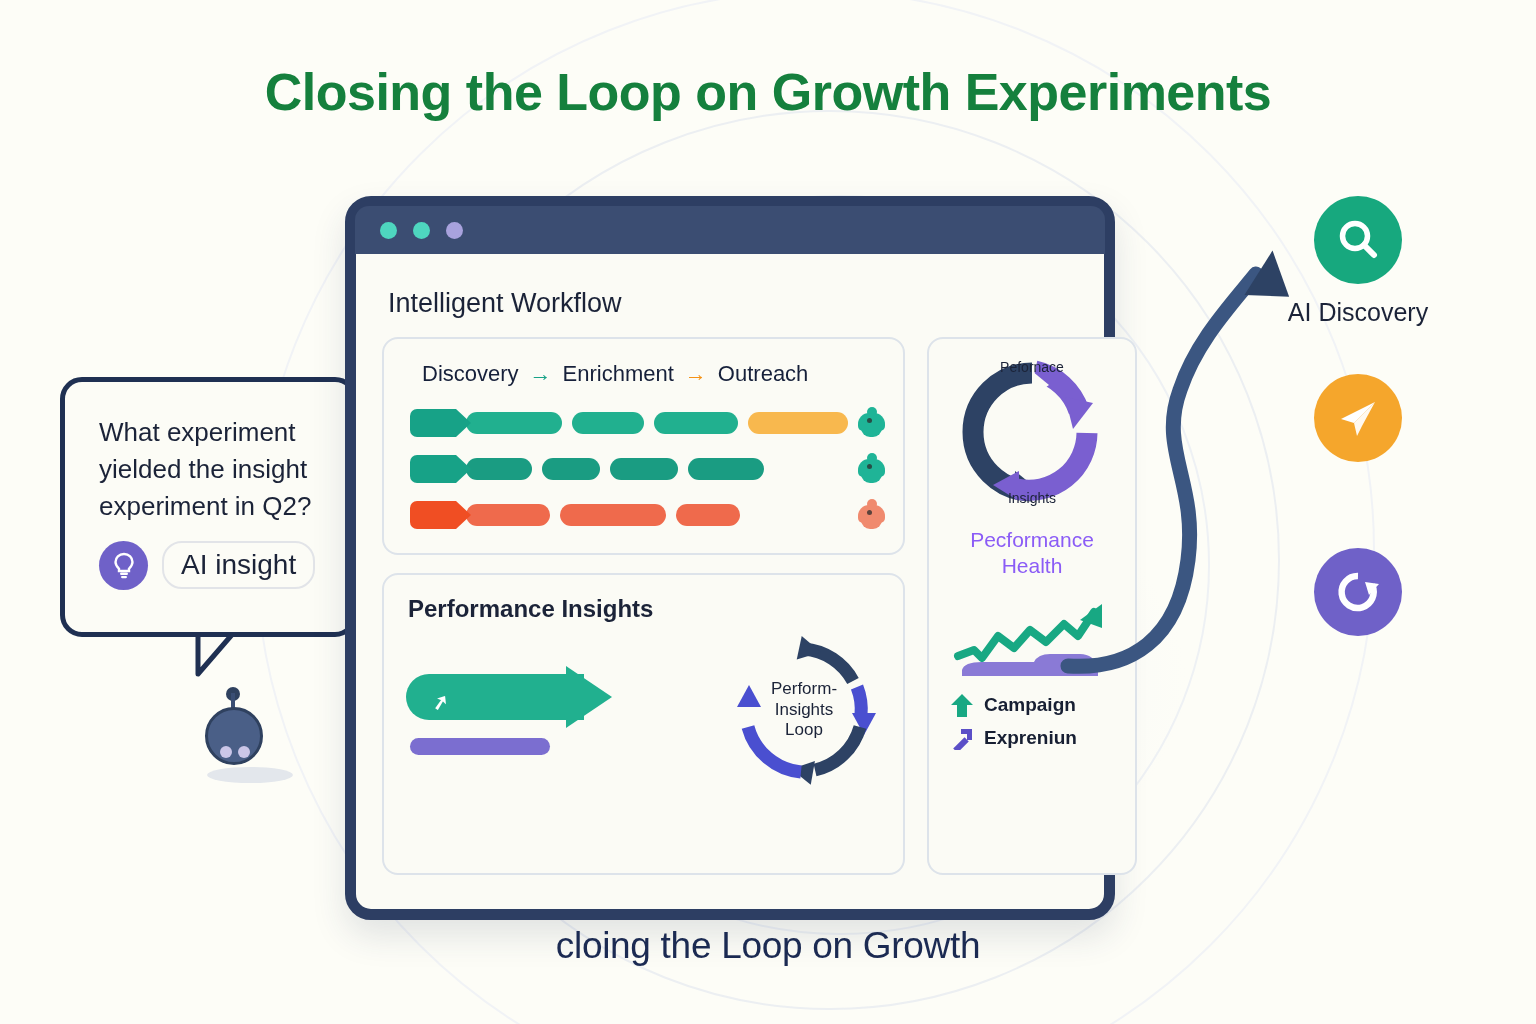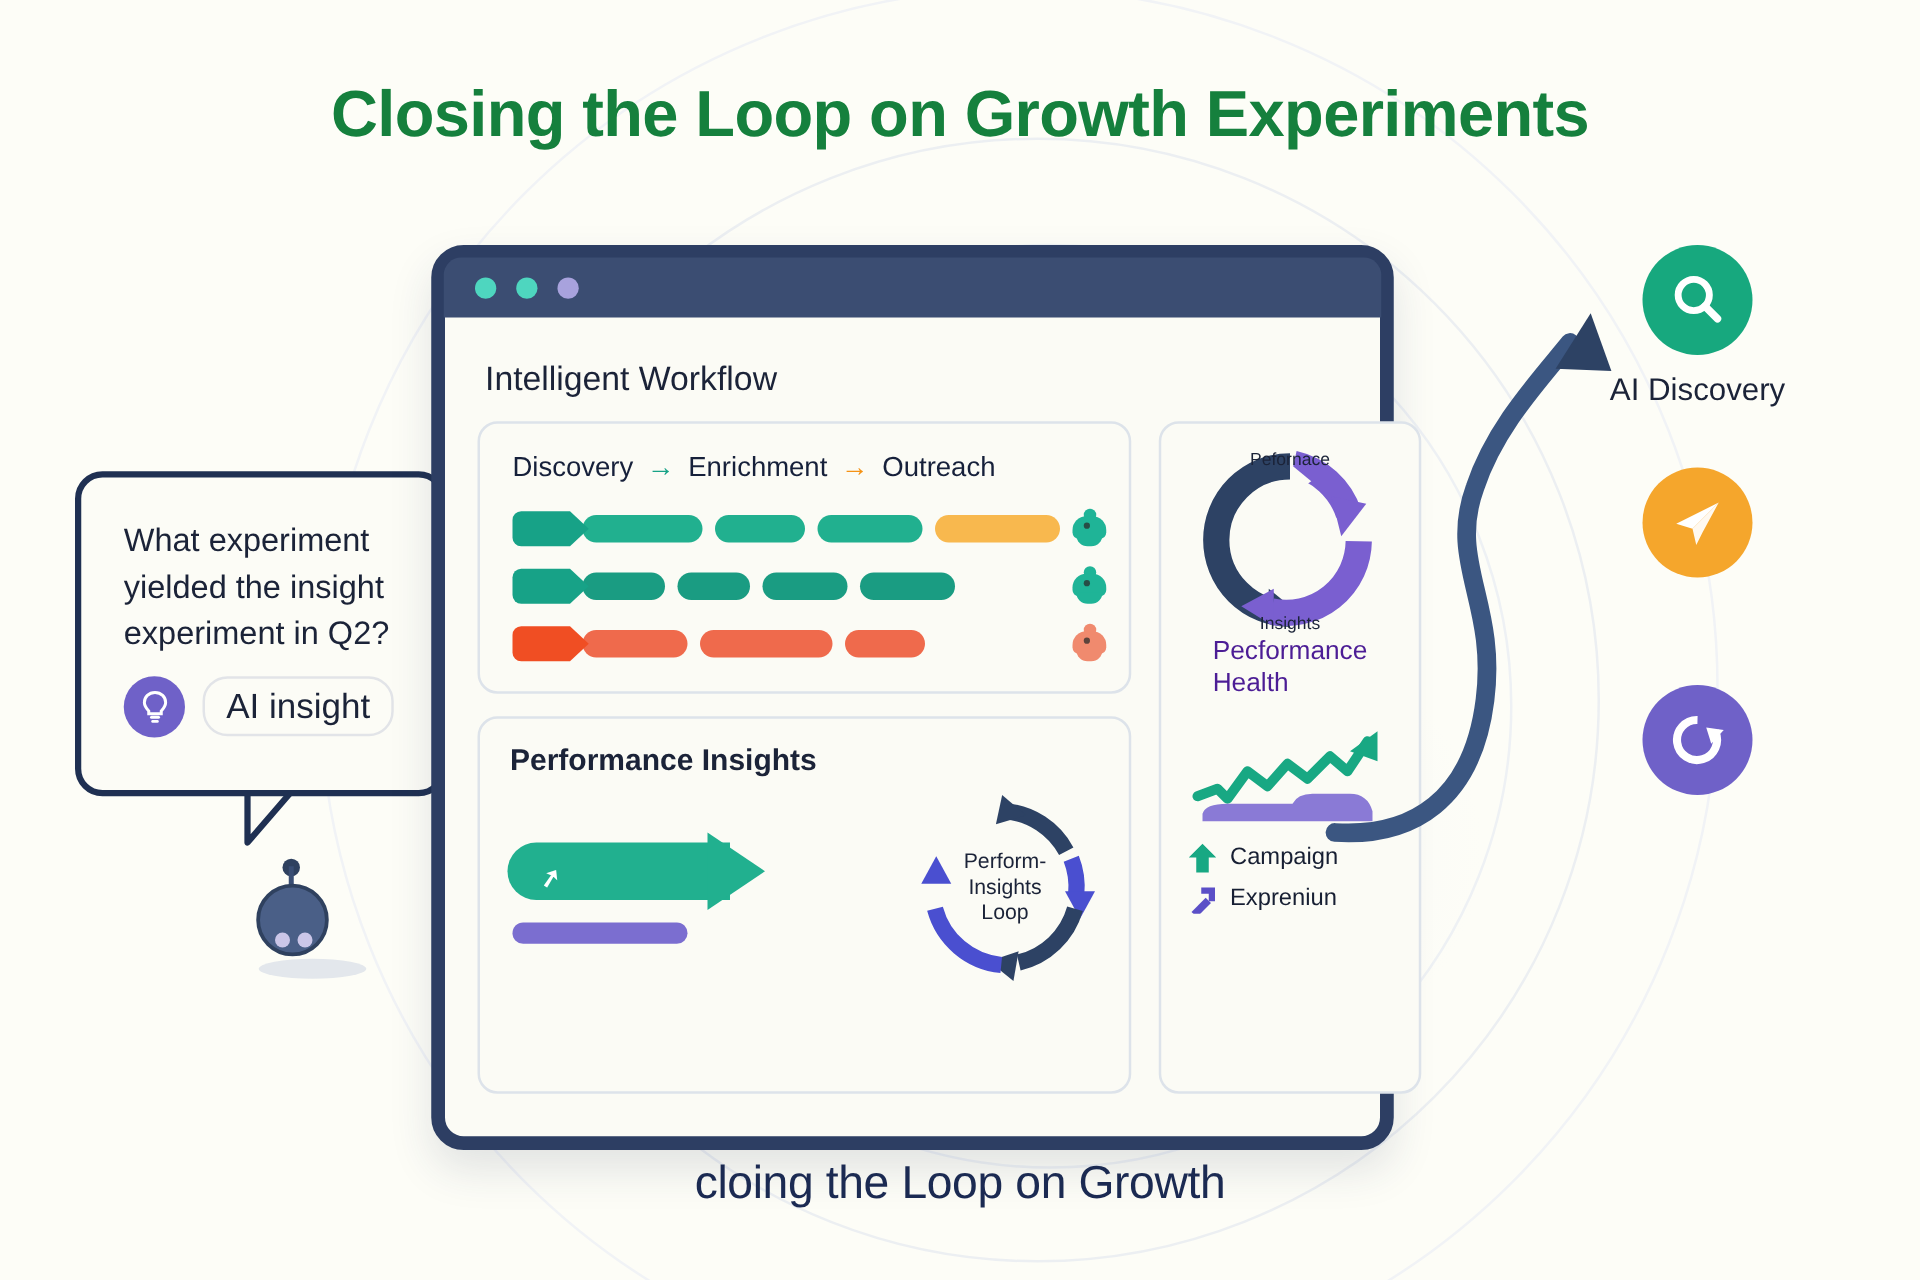--- a/index.html
+++ b/index.html
@@ -60,21 +60,21 @@
     border:2px solid #dde3ea; border-radius:16px; background:#fbfbf5;
     position:relative; overflow:hidden;
   }
   .panel-wf { height:218px; padding:20px 18px; }
   .panel-pi { flex:1 1 auto; padding:18px 18px; }
   .panel-ph { height:100%; padding:16px 10px; display:flex; flex-direction:column;
               align-items:center; }
 
   
   .wf-steps { display:flex; align-items:center; gap:11px; font-size:22px;
-              color:#16203a; font-weight:500; margin:2px 0 20px 8px; }
+              color:#16203a; font-weight:500; margin:2px 0 20px 20px; }
   .arrow-teal { color:#17a287; font-size:22px; font-weight:700; }
   .arrow-amber { color:#f59215; font-size:22px; font-weight:700; }
 
   
   .wf-row { display:flex; align-items:center; gap:10px; margin-bottom:14px; padding-left:8px;}
   .tag {
     width:46px; height:28px; border-radius:7px 0 0 7px;
     position:relative; flex:0 0 auto;
   }
   .tag:after {
@@ -119,25 +119,25 @@
   .loop-label { position:absolute; inset:0; display:flex; flex-direction:column;
                 justify-content:center; align-items:center; font-size:17px;
                 color:#1b2338; line-height:1.2; text-align:center; }
   .quad { position:absolute; width:150px; height:150px; }
 
   
   .ph-circle { width:150px; height:148px; position:relative; margin-top:4px;}
   .ph-text { position:absolute; inset:0; display:flex; flex-direction:column;
              justify-content:space-between; align-items:center; font-size:14px;
              color:#1b2338; line-height:1.25; text-align:center; }
-  .ph-title { font-size:21px; color:#4c1d95; line-height:1.25;
-              margin-top:1px; }
+  .ph-title { font-size:21px; color:#8b5cf6; text-align:center; line-height:1.25;
+              margin-top:20px; }
   .ph-chart { width:160px; height:86px; margin-top:16px; position:relative;}
   .ph-legend { margin-top:10px; width:100%; padding-left:12px; }
-  .leg-row { display:flex; align-items:center; gap:11px; margin-bottom:8px; }
+  .leg-row { display:flex; align-items:center; gap:11px; margin-bottom:8px;font-weight:bold; }
   .leg-label { font-size:19px; color:#171f33; }
   .leg-label.garbled { color:#171f33; }
 
   
   .bubble {
     position:absolute; left:60px; top:377px; width:297px; height:260px;
     background:#fcfcf6; border:5px solid #1f3052; border-radius:22px;
   }
   .bubble-text { font-size:26px; color:#1b2338; line-height:1.42; padding:32px 30px 0 34px; }
   .bubble-foot { display:flex; align-items:center; gap:14px; padding:16px 0 0 34px; }

